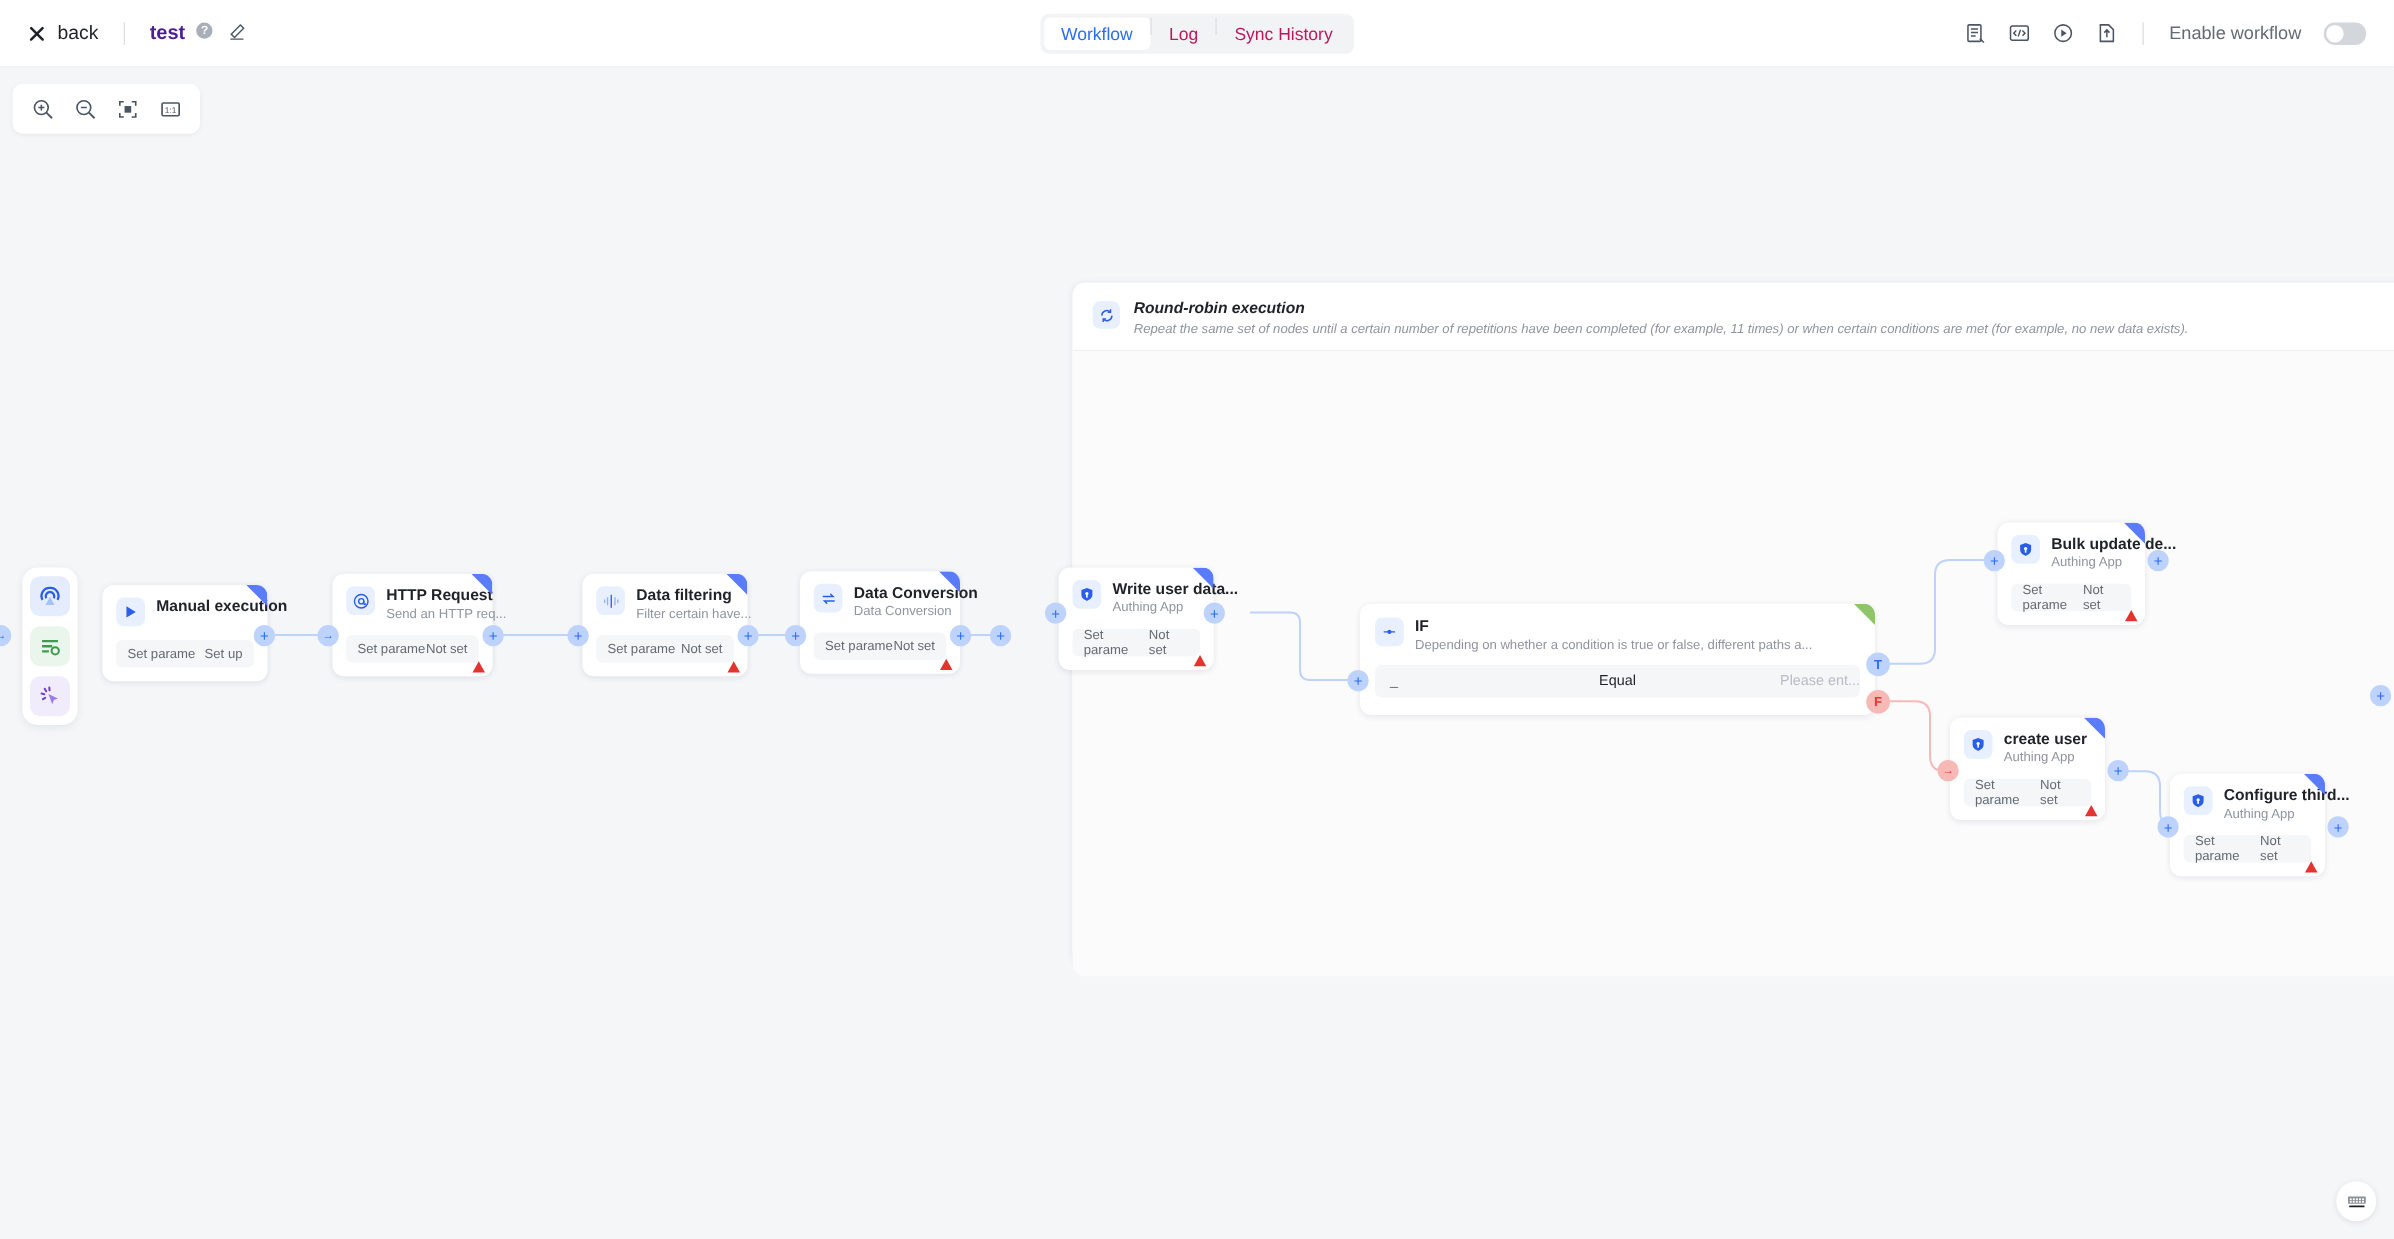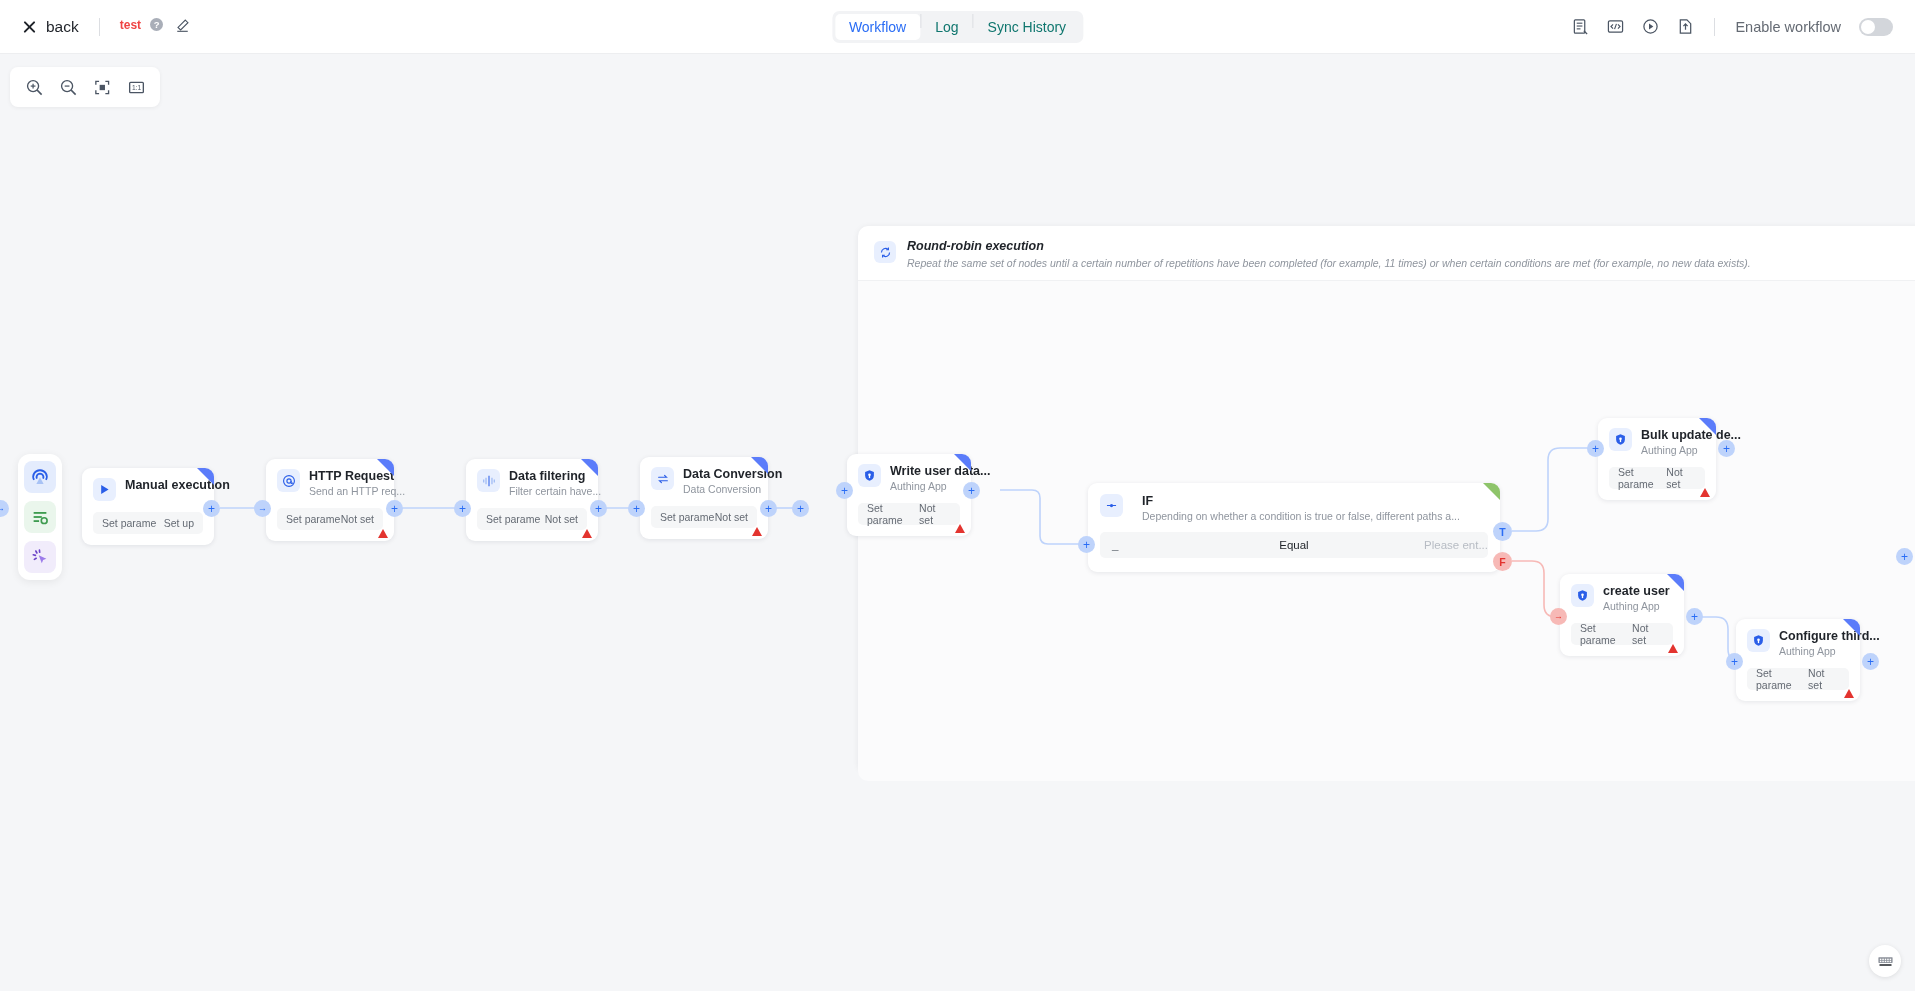--- a/index.html
+++ b/index.html
@@ -21,35 +21,35 @@
   .back-btn { display: flex; align-items: center; gap: 9px; cursor: pointer; }
   .back-x { width: 15px; height: 15px; position: relative; }
   .back-x::before, .back-x::after {
     content: ""; position: absolute; left: 0; top: 6.5px;
     width: 15px; height: 2.1px; background: #1f2329; border-radius: 1px;
   }
   .back-x::before { transform: rotate(45deg); }
   .back-x::after  { transform: rotate(-45deg); }
   .back-label { font-size: 15.5px; color: #1f2329; }
   .hdr-sep { width: 1px; height: 18px; background: #dcdee2; margin: 0 20px; }
-  .wf-title { font-size: 12px; font-weight: bold; color: #ef4444; }
+  .wf-title { font-size: 16px; font-weight: bold; color: #4c1d95; }
   .help-dot {
     width: 13px; height: 13px; border-radius: 50%; background: #a9aeb8;
     color: #fff; font-size: 9.5px; line-height: 13px; text-align: center;
     margin-left: 9px; font-weight: bold; cursor: pointer;
   }
   .edit-pencil { margin-left: 12px; cursor: pointer; display:flex; }
 
   .hdr-center {
     position: absolute; left: 50%; transform: translateX(-50%);
     display: flex; align-items: flex-start;
     background: #f2f3f5; border-radius: 7px; padding: 3px;
   }
   .tab {
-    font-size: 14px; color: #0f766e; padding: 5px 14px;
+    font-size: 14px; color: #be185d; padding: 5px 14px;
     border-radius: 5px; cursor: pointer; white-space: nowrap;
   }
   .tab.active { background: #ffffff; color: #2a6df5; }
   .tab-div { width: 1px; height: 14px; background: #dcdee2; }
 
   .hdr-right {
     position: absolute; right: 22px; display: flex; align-items: center; gap: 18px;
   }
   .hdr-icon { cursor: pointer; display: flex; align-items: center; }
   .hdr-vsep { width: 1px; height: 18px; background: #dcdee2; margin: 0 2px; }
@@ -161,21 +161,21 @@
   .ifnode {
     position: absolute; background: #fff; border-radius: 9px;
     box-shadow: 0 1px 5px rgba(15,23,42,.09); z-index: 12; overflow: visible;
   }
   .ifnode::after {
     content: ""; position: absolute; top: 0; right: 0;
     width: 0; height: 0; border-style: solid;
     border-width: 0 17px 17px 0; border-color: transparent #8ec46a transparent transparent;
     border-top-right-radius: 9px;
   }
-  .if-head { display: flex; gap: 19px; padding: 11px 12px 10px; }
+  .if-head { display: flex; gap: 9px; padding: 11px 12px 10px; }
   .if-cond {
     margin: 0 12px 14px; background: #f5f6f7; border-radius: 5px; height: 26px;
     display: flex; align-items: center; font-size: 11.5px; color: #1f2329;
   }
   .if-cond .c1 { width: 33%; padding-left: 12px; color: #646a73; }
   .if-cond .c2 { width: 34%; text-align: center; }
   .if-cond .c3 { width: 33%; text-align: right; color: #b7bcc4; }
 
   
   .kbd-btn {

